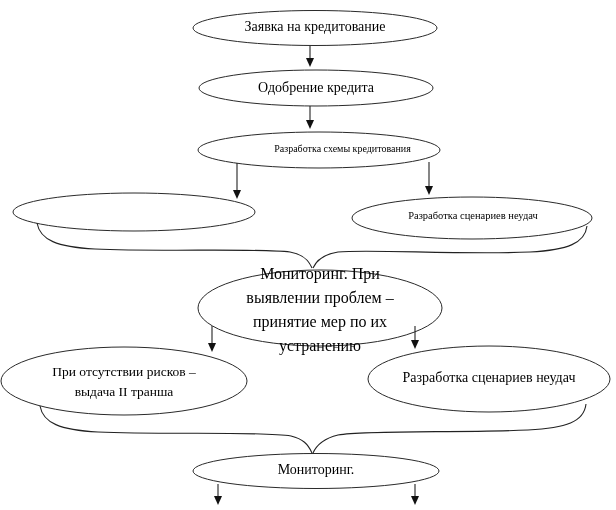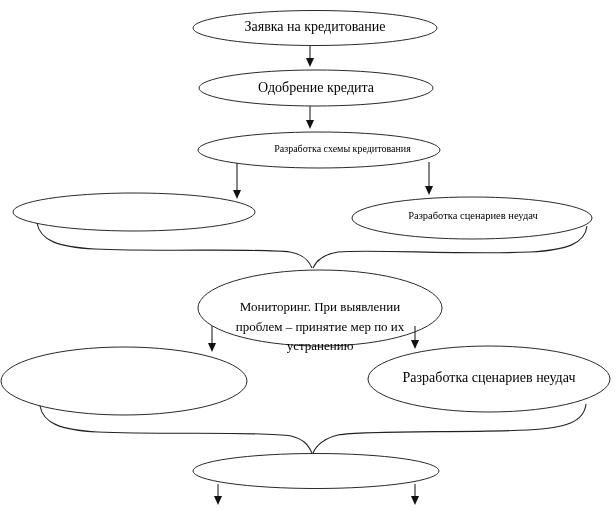--- a/index.html
+++ b/index.html
@@ -31,21 +31,21 @@
   }
   .node-label.wrap {
     white-space: normal;
   }
   
   .lbl-application  { left: 315px; top: 27px;  font-size: 14px; }
   .lbl-approval     { left: 316px; top: 88px;  font-size: 14px; }
   .lbl-scheme       { left: 319px; top: 149px; font-size: 10px; padding-left: 47px; }
   .lbl-tranche1     { left: 134px; top: 211px; font-size: 14px; }
   .lbl-scenarios1   { left: 473px; top: 216px; font-size: 10.5px; }
-  .lbl-monitoring1  { left: 320px; top: 310px; font-size: 13px; width: 195px; line-height: 1.5; margin-top: 16px; }
+  .lbl-monitoring1  { left: 320px; top: 310px; font-size: 16px; width: 195px; line-height: 1.5; }
   .lbl-tranche2     { left: 124px; top: 382px; font-size: 13.5px; width: 185px; line-height: 1.45; }
   .lbl-scenarios2   { left: 489px; top: 378px; font-size: 14px; width: 175px; line-height: 1.62; }
   .lbl-monitoring2  { left: 316px; top: 470px; font-size: 14px; }
 
   .shape { fill: #ffffff; stroke: #2a2a2a; stroke-width: 1; }
   .edge  { fill: none;   stroke: #222222; stroke-width: 1.1; }
   .head  { fill: #111111; stroke: none; }
 </style>
 </head>
 <body>
@@ -101,15 +101,17 @@
       <line class="edge" x1="415" y1="484" x2="415" y2="497"></line>
       <polygon class="head" points="411,496 419,496 415,505"></polygon>
     </g>
   </svg>
 
   <div class="node-label lbl-application">Заявка на кредитование</div>
   <div class="node-label lbl-approval">Одобрение кредита</div>
   <div class="node-label lbl-scheme">Разработка схемы кредитования</div>
   <div class="node-label lbl-scenarios1">Разработка сценариев неудач</div>
   <div class="node-label wrap lbl-monitoring1">Мониторинг. При выявлении проблем – принятие мер по их устранению</div>
+  <div class="node-label wrap lbl-tranche2">При отсутствии рисков – выдача II транша</div>
   <div class="node-label wrap lbl-scenarios2">Разработка сценариев неудач</div>
+  <div class="node-label lbl-monitoring2">Мониторинг.</div>
 
 </div>
 
 </body></html>

